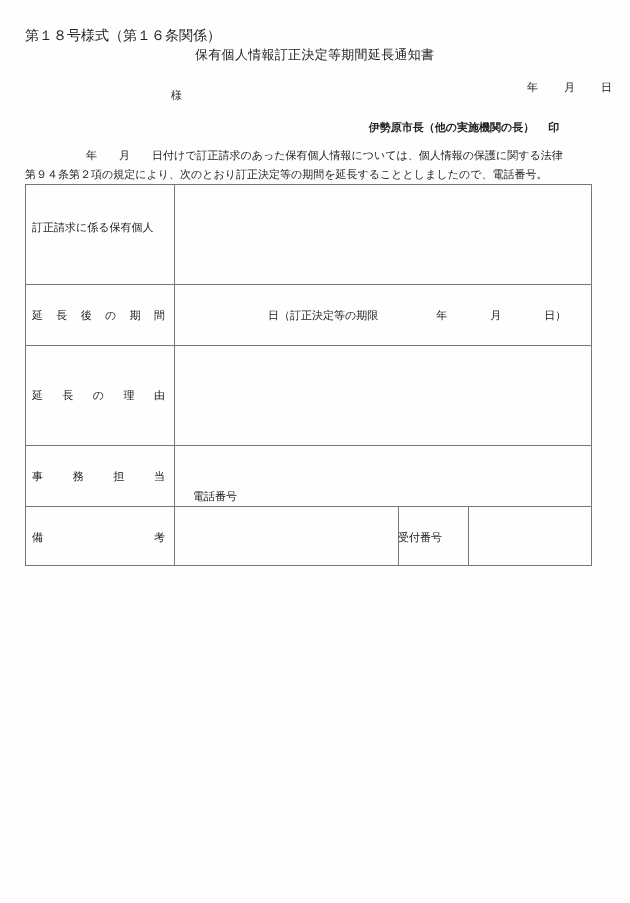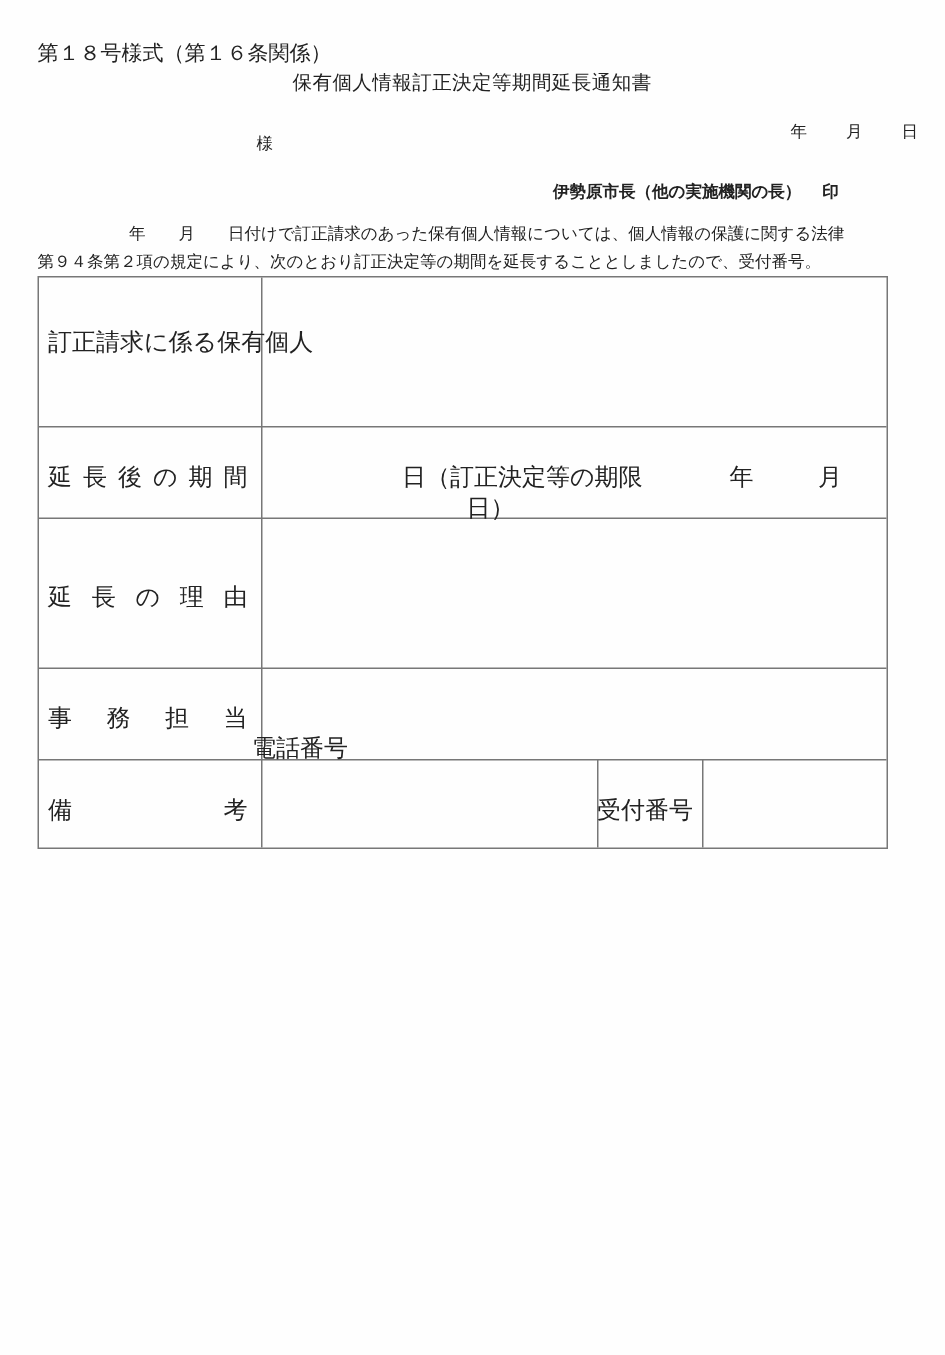--- a/index.html
+++ b/index.html
@@ -11,41 +11,41 @@
   #date-line { left: 496px; top: 67px; word-spacing: 0; margin-left: 24px; }
   #addressee { left: 171px; top: 88px; }
   #issuer { left: 361px; top: 107px; font-weight: bold; }
   #body-line1 { left: 86px; top: 148px; font-size: 11px; }
   #body-line2 { left: 25px; top: 167px; font-size: 11px; }
 
   .table { position: absolute; left: 25px; top: 184px; width: 567px; height: 382px;
            border: 1px solid #777; box-sizing: border-box; }
   .hline { position: absolute; left: 0; right: 0; height: 0; border-top: 1px solid #777; }
   .vline { position: absolute; width: 0; border-left: 1px solid #777; }
-  .cell-text { position: absolute; font-size: 16px; }
+  .cell-text { position: absolute; font-size: 11px; font-family: Liberation Serif, serif; }
   .spread { display: flex; justify-content: space-between; width: 133px; }
 </style>
 </head>
 <body>
 
 <div class="abs" id="form-number">第１８号様式（第１６条関係）</div>
 <div class="abs" id="doc-title">保有個人情報訂正決定等期間延長通知書</div>
 
 <div class="abs" id="date-line">
   <span>年</span><span style="display:inline-block;width:26px"></span><span>月</span><span style="display:inline-block;width:26px"></span><span>日</span>
 </div>
 
 <div class="abs" id="addressee">様</div>
 
 <div class="abs" id="issuer">
   <span>伊勢原市長（他の実施機関の長）</span><span style="display:inline-block;width:14px"></span><span>印</span>
 </div>
 
 <div class="abs" id="body-line1">年　　月　　日付けで訂正請求のあった保有個人情報については、個人情報の保護に関する法律</div>
-<div class="abs" id="body-line2">第９４条第２項の規定により、次のとおり訂正決定等の期間を延長することとしましたので、受付番号。</div>
+<div class="abs" id="body-line2">第９４条第２項の規定により、次のとおり訂正決定等の期間を延長することとしましたので、電話番号。</div>
 
 <div class="table">
 
   <div class="hline" style="top:99px"></div>
   <div class="hline" style="top:160px"></div>
   <div class="hline" style="top:260px"></div>
   <div class="hline" style="top:321px"></div>
 
   <div class="vline" style="left:148px;top:0;height:380px"></div>
   <div class="vline" style="left:372px;top:321px;height:59px"></div>
@@ -76,21 +76,21 @@
     <span>由</span>
   </div>
   <div class="cell-text" style="left:152px;top:165px;width:408px;height:90px"></div>
 
   <div class="cell-text spread" style="left:6px;top:284px">
     <span>事</span>
     <span>務</span>
     <span>担</span>
     <span>当</span>
   </div>
-  <div class="cell-text" style="left:142px;top:304px">電話番号</div>
+  <div class="cell-text" style="left:167px;top:304px">電話番号</div>
 
   <div class="cell-text spread" style="left:6px;top:345px">
     <span>備</span>
     <span>考</span>
   </div>
   <div class="cell-text" style="left:152px;top:325px;width:216px;height:52px"></div>
   <div class="cell-text" style="left:372px;top:345px">受付番号</div>
   <div class="cell-text" style="left:446px;top:325px;width:116px;height:52px"></div>
 </div>
 

